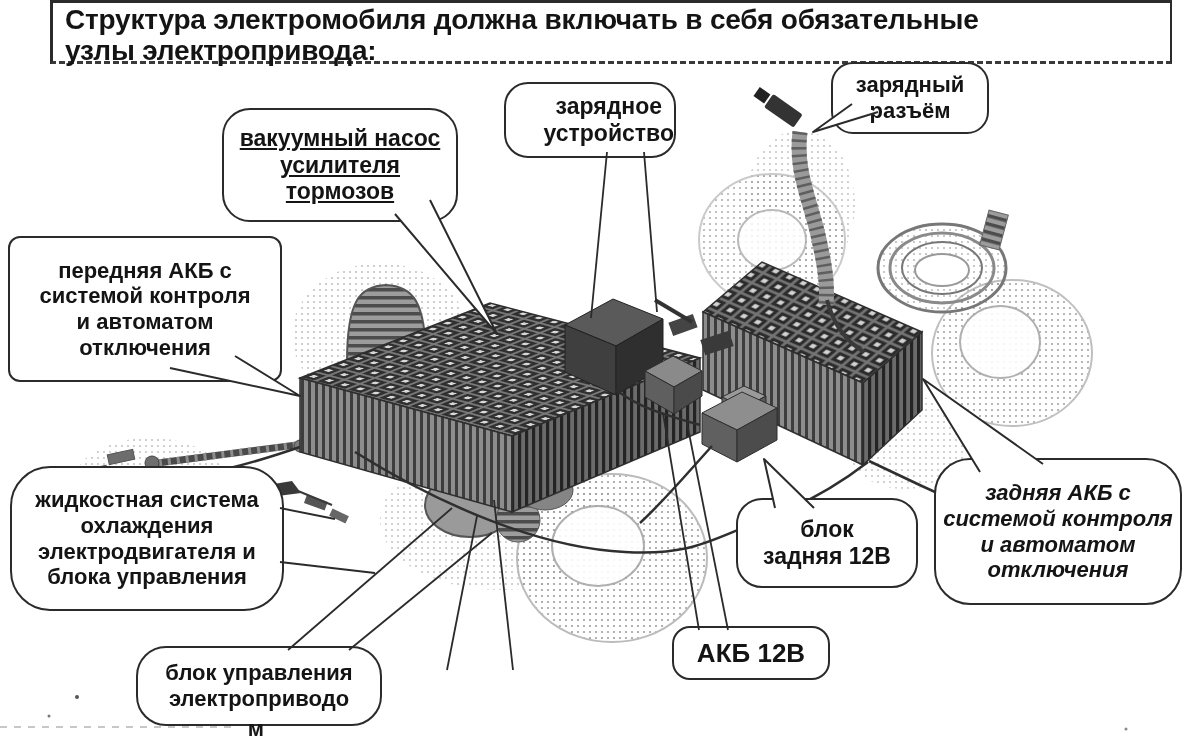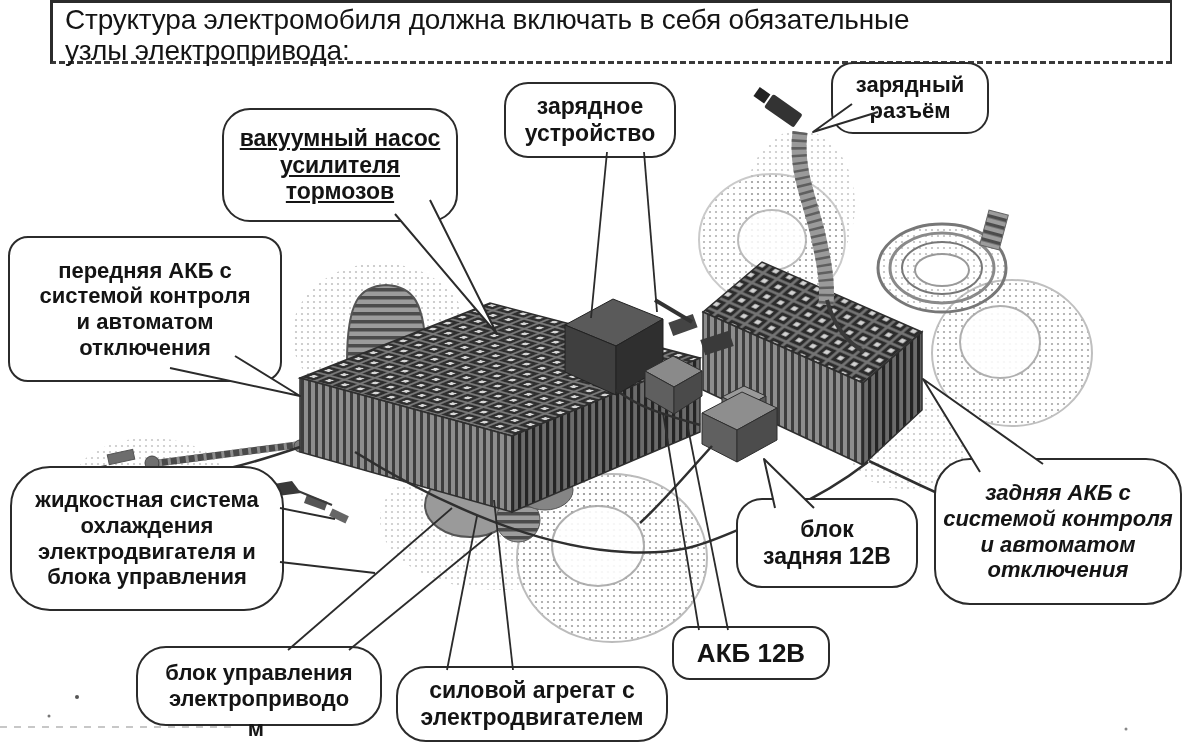--- a/index.html
+++ b/index.html
@@ -3,21 +3,21 @@
 <meta charset="utf-8">
 <style>
   html,body{margin:0;padding:0;background:#f3f3f1;}
   .page{position:relative;width:1200px;height:751px;background:#ffffff;overflow:hidden;
         font-family:"Liberation Sans",sans-serif;color:#161616;}
   .illustration{position:absolute;left:0;top:0;z-index:1;}
   .title-box{position:absolute;left:50px;top:0;width:1122px;height:64px;z-index:2;
              border-left:3px solid #2b2b2b;border-top:3px solid #2b2b2b;border-right:2px solid #2b2b2b;
              border-bottom:3px dashed #3a3a3a;background:transparent;
              padding:1px 0 0 12px;box-sizing:border-box;}
-  .title-text{font-size:28px;font-weight:normal;line-height:31px;white-space:pre-line;
+  .title-text{font-size:28px;font-weight:bold;line-height:31px;white-space:pre-line;
               letter-spacing:-0.2px;color:#141414;}
   .bubble{position:absolute;z-index:3;background:#ffffff;border:2px solid #2b2b2b;
           display:flex;align-items:center;justify-content:center;text-align:center;
           font-weight:bold;line-height:1.16;box-sizing:border-box;color:#141414;}
   .bubble-label{white-space:pre-line;}
   .overlay{position:absolute;left:0;top:0;z-index:4;pointer-events:none;}
   .overflow-char{position:absolute;z-index:3;font-weight:bold;font-size:22px;text-align:center;}
 </style>
 </head>
 <body>
@@ -176,55 +176,51 @@
   <div class="title-box">
     <div class="title-text">Структура электромобиля должна включать в себя обязательные
 узлы электропривода:</div>
   </div>
 
   <div class="bubble" style="left:831px;top:62px;width:158px;height:72px;border-radius:22px;font-size:22px;">
     <span class="bubble-label">зарядный
 разъём</span>
   </div>
 
-  <div class="bubble" style="left:504px;top:82px;width:172px;height:76px;border-radius:24px;font-size:23px;">
+  <div class="bubble" style="left:504px;top:82px;width:172px;height:76px;border-radius:24px;font-size:23px;justify-content:flex-end;">
     <span class="bubble-label">зарядное
 устройство</span>
   </div>
 
   <div class="bubble" style="left:222px;top:108px;width:236px;height:114px;border-radius:28px;font-size:23px;text-decoration:underline;">
     <span class="bubble-label">вакуумный насос
 усилителя
 тормозов</span>
   </div>
 
-  <div class="bubble" style="left:8px;top:236px;width:274px;height:146px;border-radius:20px;font-size:22px;">
+  <div class="bubble" style="left:8px;top:236px;width:274px;height:146px;border-radius:12px;font-size:22px;">
     <span class="bubble-label">передняя АКБ с
 системой контроля
 и автоматом
 отключения</span>
   </div>
 
   <div class="bubble" style="left:136px;top:646px;width:246px;height:80px;border-radius:30px;font-size:22px;">
     <span class="bubble-label">блок управления
 электроприводо</span>
   </div>
 
   <div class="bubble" style="left:10px;top:466px;width:274px;height:145px;border-radius:40px;font-size:22px;">
     <span class="bubble-label">жидкостная система
 охлаждения
 электродвигателя и
 блока управления</span>
   </div>
   <div class="overflow-char" style="left:236px;top:716px;width:40px;">м</div>
 
-  <div class="bubble" style="left:396px;top:666px;width:272px;height:76px;border-radius:30px;font-size:23px;">
-    <span class="bubble-label">силовой агрегат с
-электродвигателем</span>
-  </div>
 
   <div class="bubble" style="left:672px;top:626px;width:158px;height:54px;border-radius:18px;font-size:26px;">
     <span class="bubble-label">АКБ 12В</span>
   </div>
 
   <div class="bubble" style="left:736px;top:498px;width:182px;height:90px;border-radius:26px;font-size:23px;">
     <span class="bubble-label">блок
 задняя 12В</span>
   </div>
 

